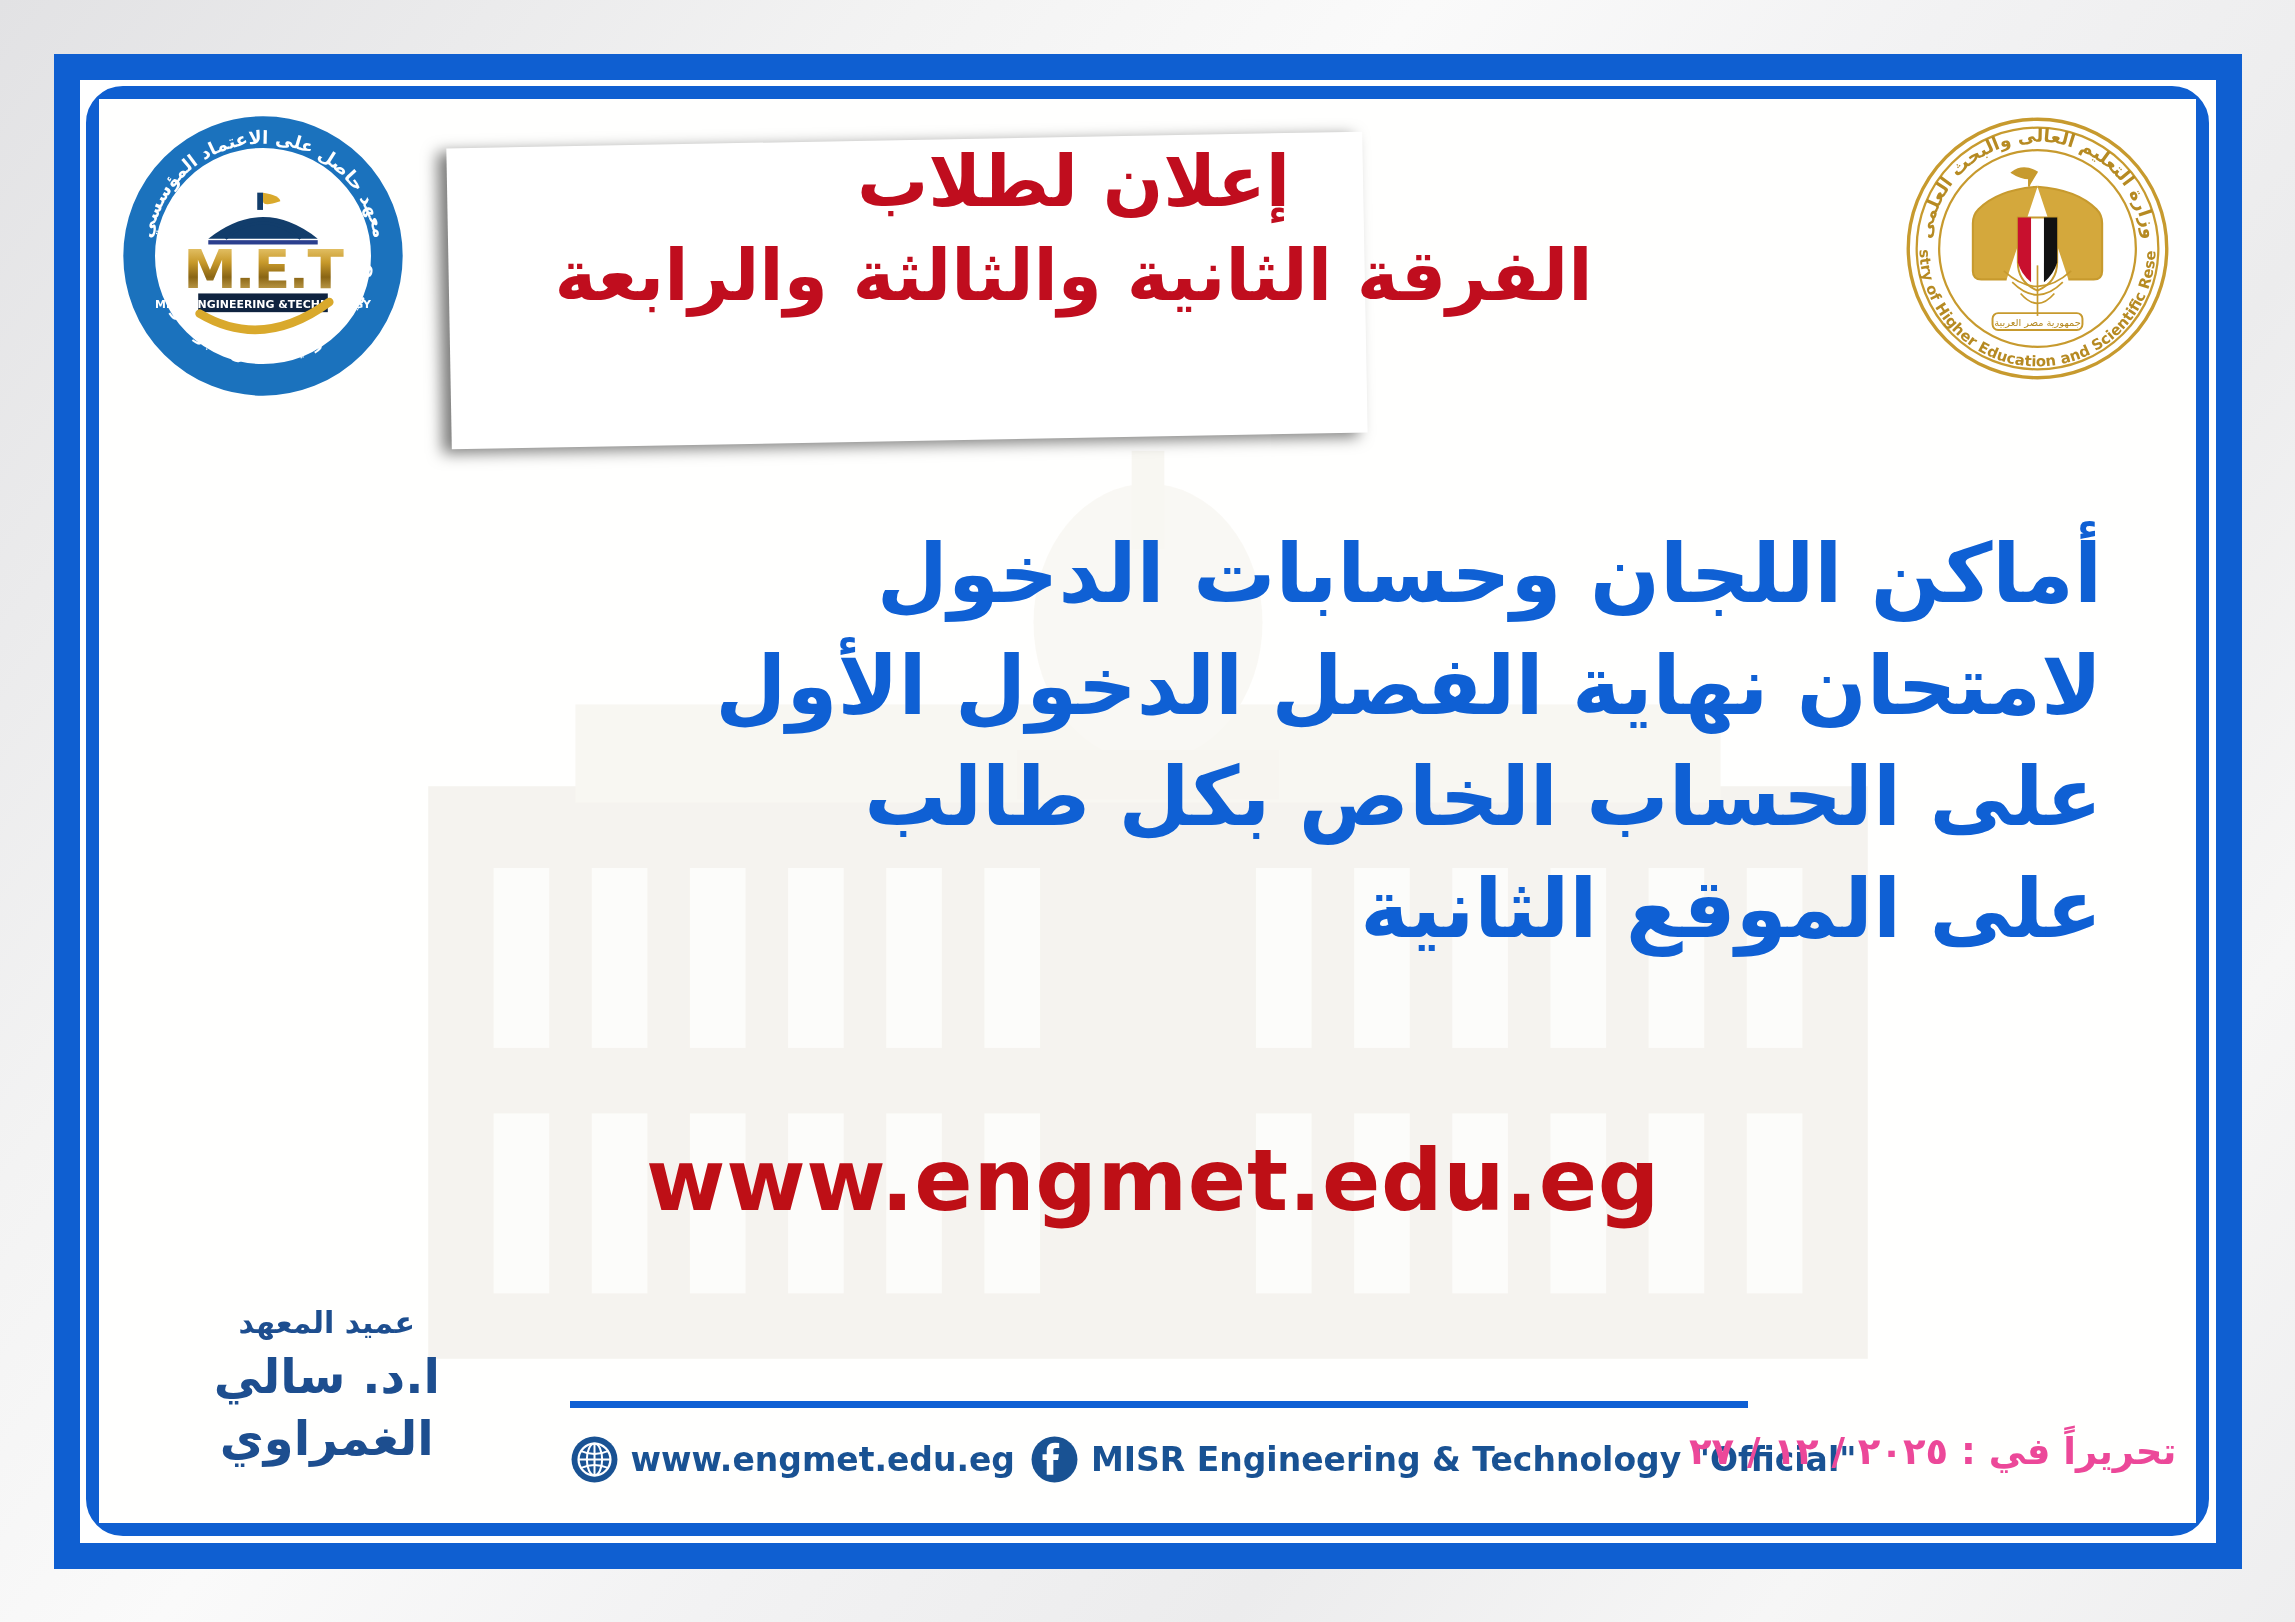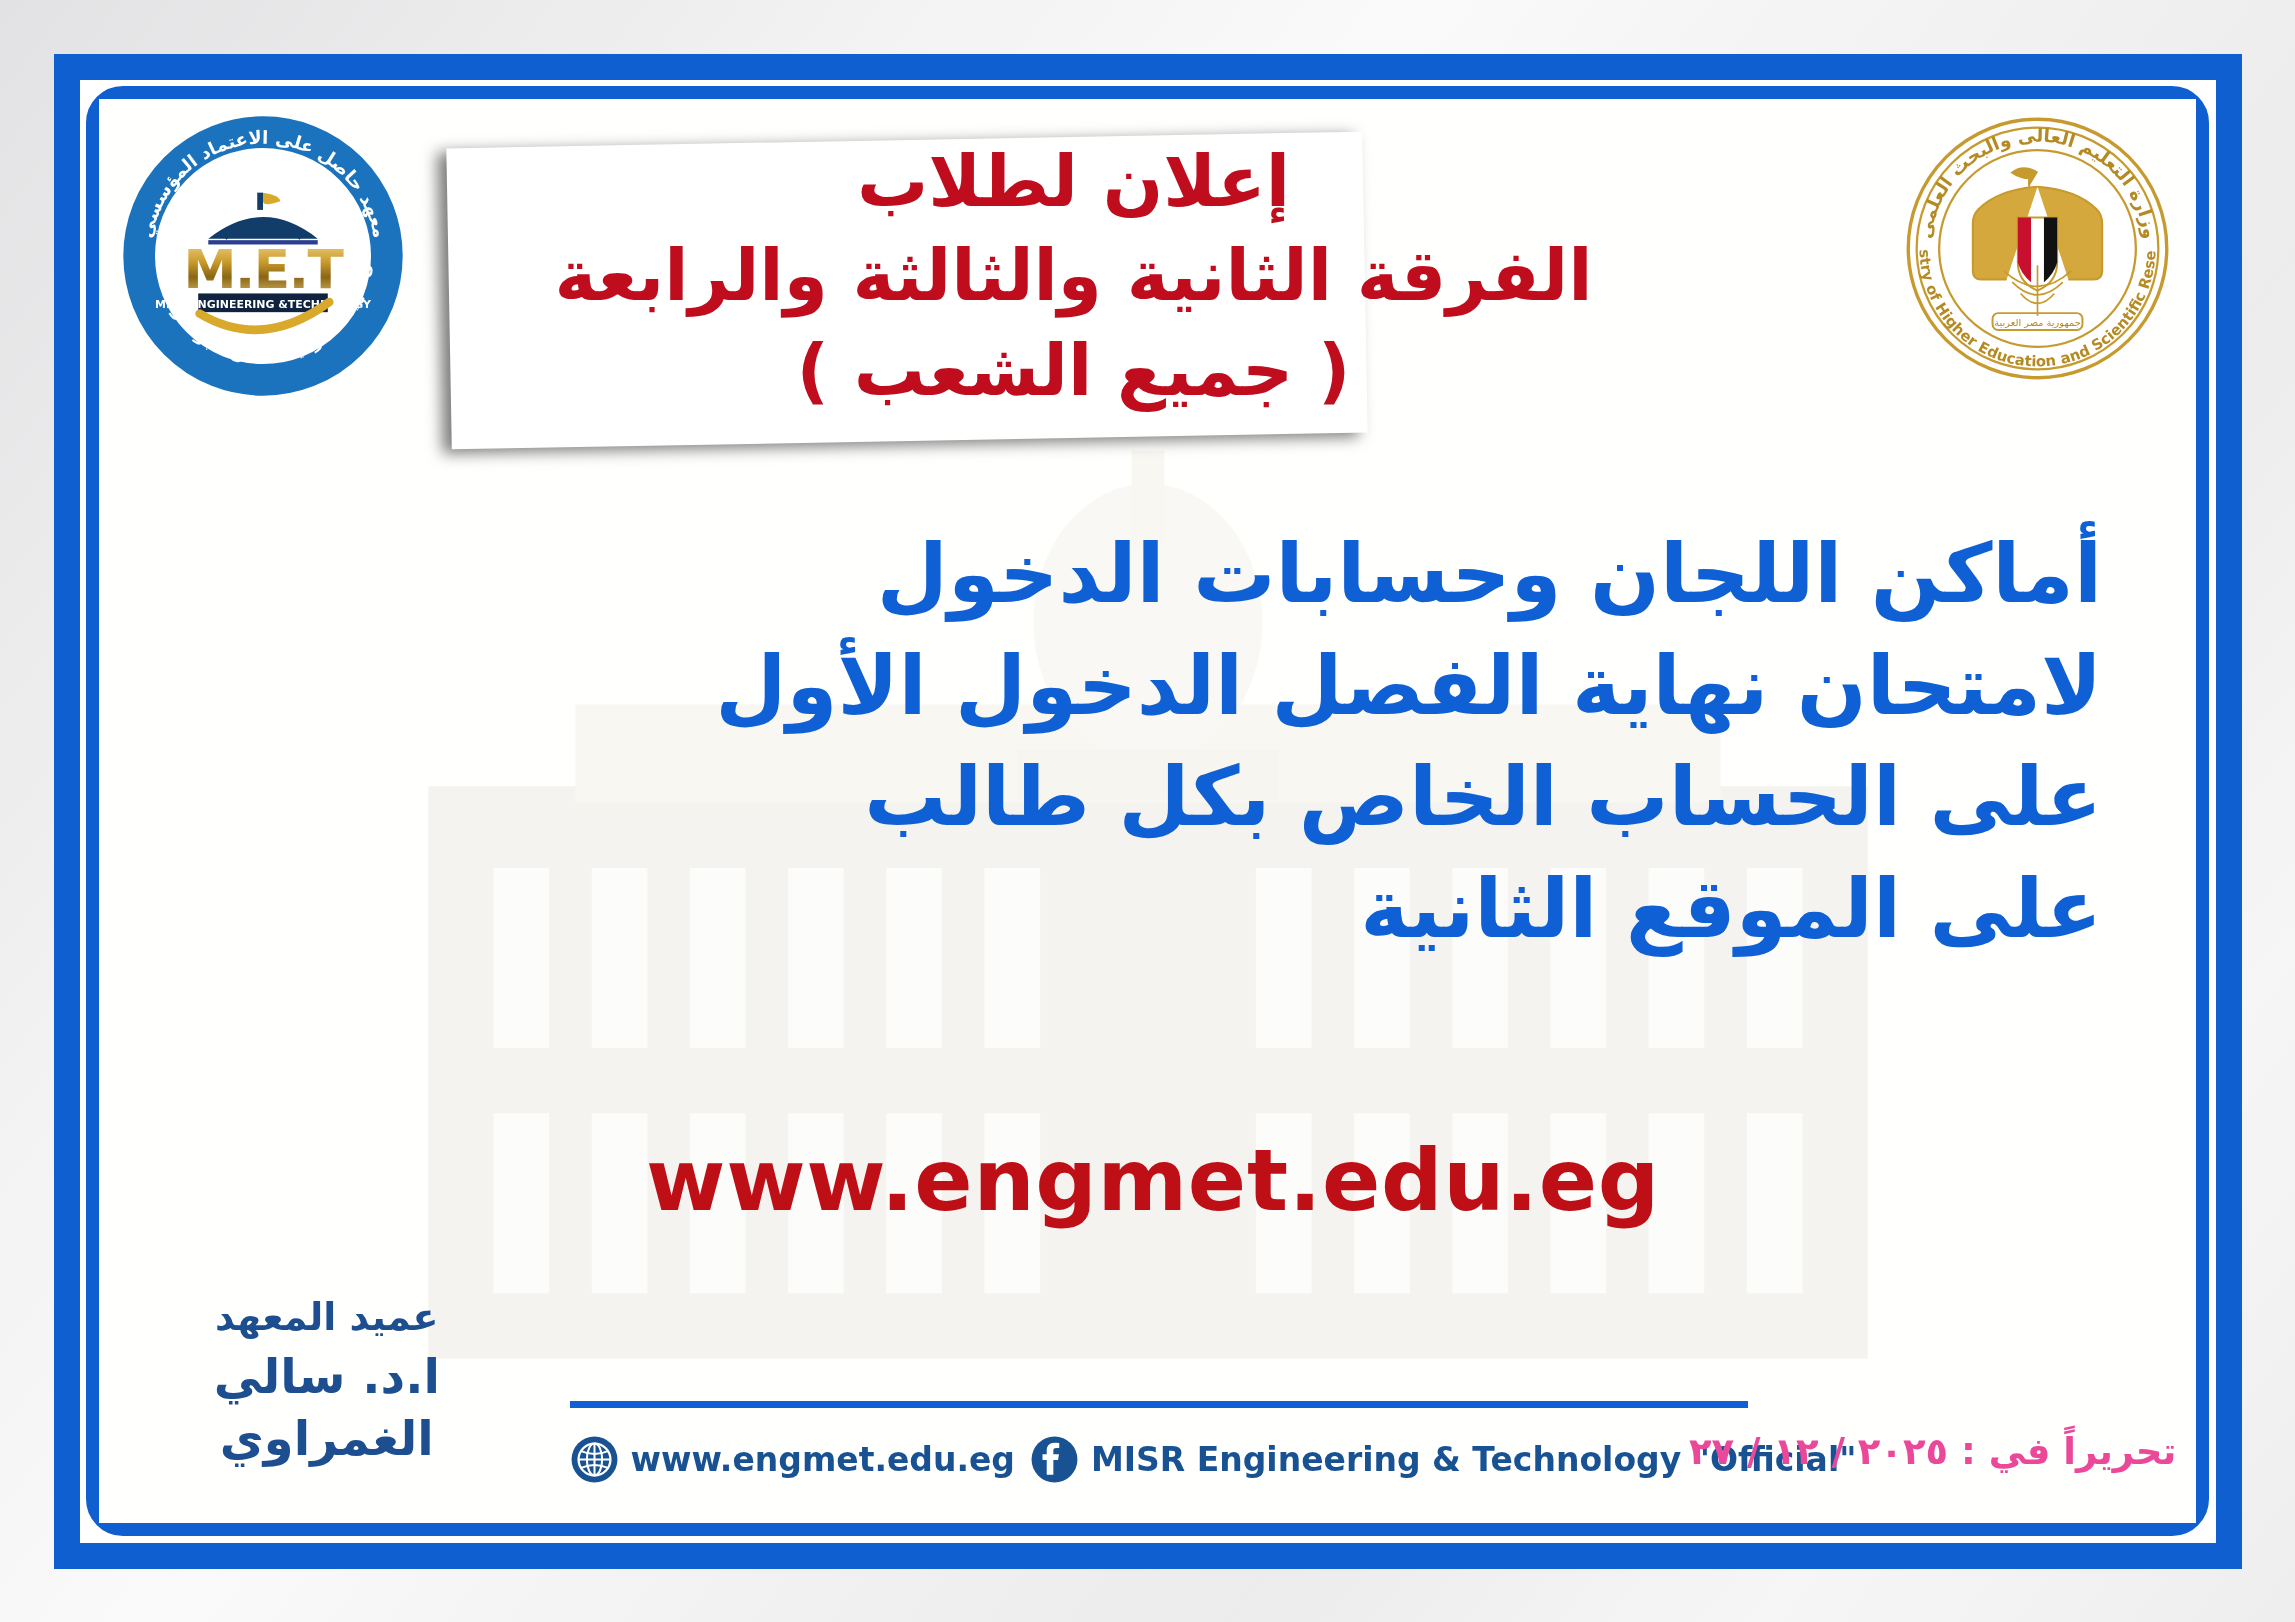--- a/index.html
+++ b/index.html
@@ -136,21 +136,21 @@
     position:absolute;
     left:18.3px; bottom:38px;
     width:419px;
     text-align:center;
     color:#1d4e8f;
     font-weight:bold;
     line-height:1.3;
   }
   .sig .sig-title{
     display:block;
-    font-size:38px;
+    font-size:30px;
     padding-bottom:2.6px;
   }
   .sig .sig-name{ display:block; font-size:48px; }
 
   .divider{
     position:absolute;
     left:471px; bottom:99px;
     width:1178px; height:7.2px;
     background:#0f60d4;
   }
@@ -292,21 +292,20 @@
     </g>
     <rect x="68" y="146" width="64" height="12" rx="4" fill="none" stroke="#c79a2e" stroke-width="1.4"></rect>
     <text x="100" y="155" font-size="7" fill="#b68a22" font-family="'DejaVu Sans',sans-serif" text-anchor="middle">جمهورية مصر العربية</text>
   </svg>
 
   <div class="head-card"></div>
 
   <div class="heading">
     <span class="ln">إعلان لطلاب</span>
     <span class="ln">الفرقة الثانية والثالثة والرابعة</span>
-    <span class="ln">( جميع الشعب )</span>
   </div>
 
   <div class="body-text">
     <span class="ln">أماكن اللجان وحسابات الدخول</span>
     <span class="ln">لامتحان نهاية الفصل الدخول الأول</span>
     <span class="ln">على الحساب الخاص بكل طالب</span>
     <span class="ln">على الموقع الثانية</span>
   </div>
 
   <div class="url-big">www.engmet.edu.eg</div>

